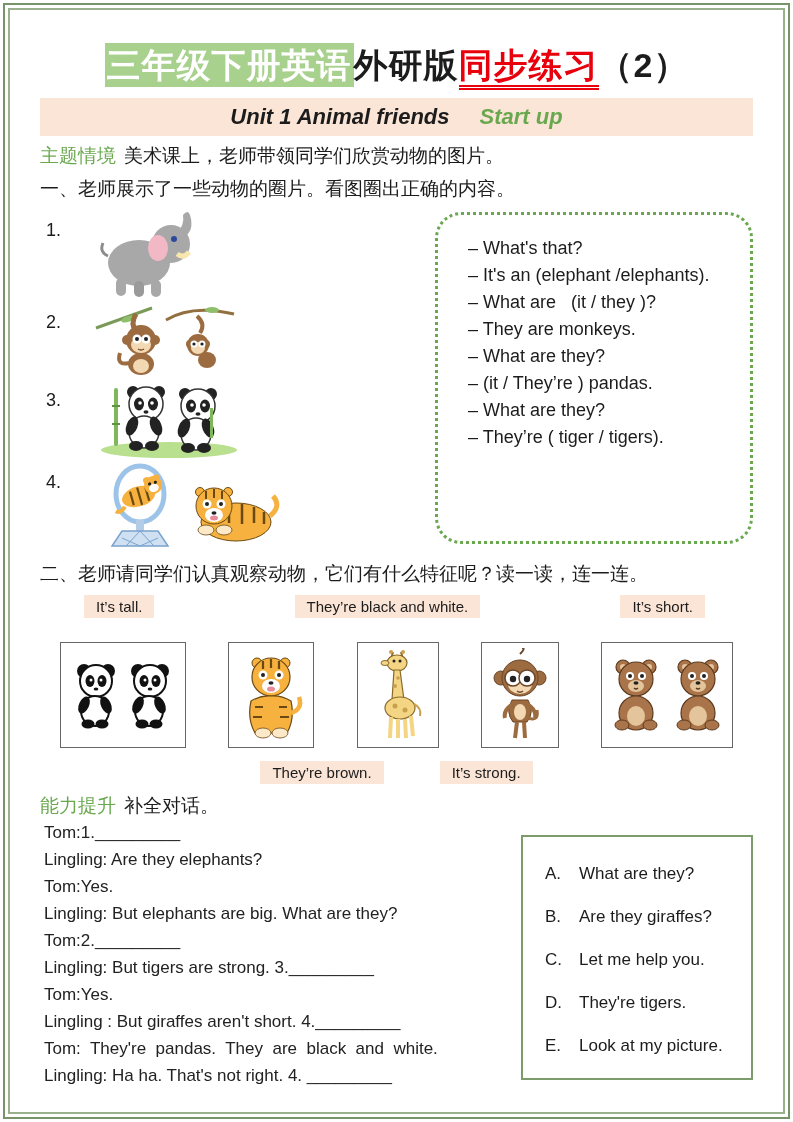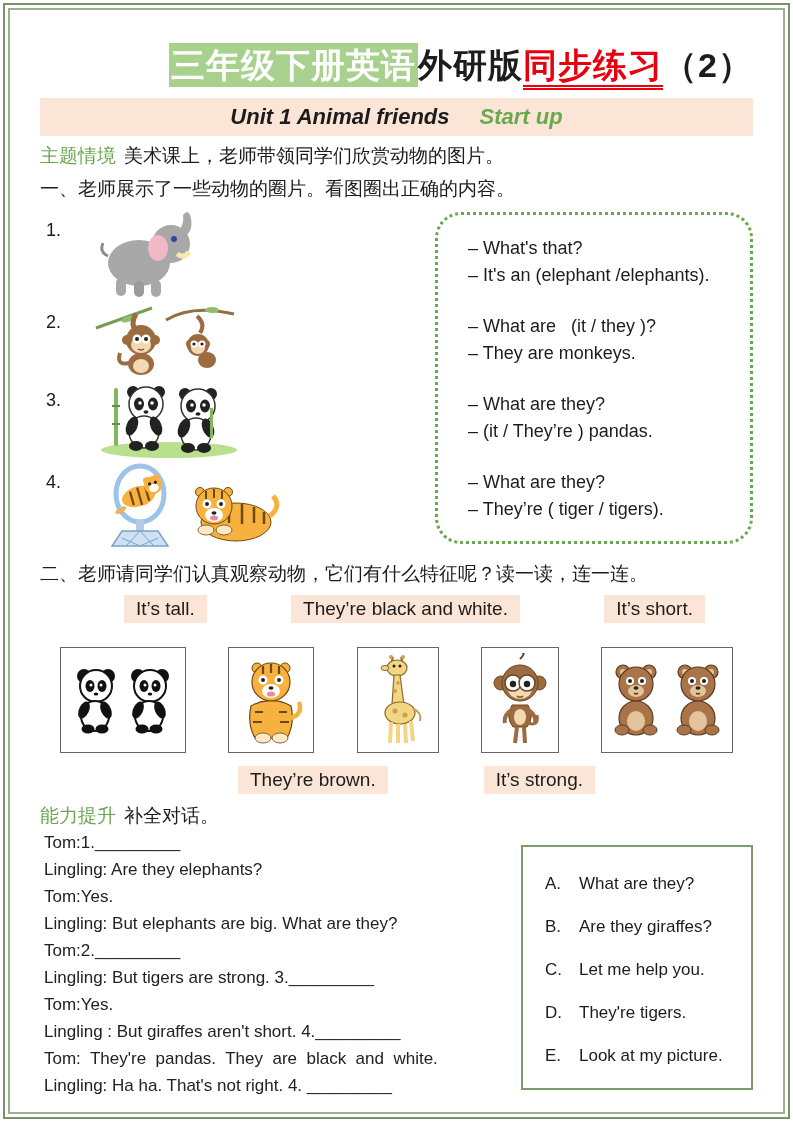--- a/index.html
+++ b/index.html
@@ -3,21 +3,21 @@
 <meta charset="utf-8">
 <style>
   html,body{margin:0;padding:0;background:#fff;}
   .sheet{position:relative;width:793px;height:1122px;background:#fff;overflow:hidden;
          font-family:"Liberation Sans",sans-serif;color:#1c1c1c;}
   .frame-a{position:absolute;inset:3px;border:2px solid #77936a;pointer-events:none;}
   .frame-b{position:absolute;inset:8px;border:2px solid #9ab28c;pointer-events:none;}
   .content{position:absolute;inset:12px;padding:28px 28px 0 28px;box-sizing:border-box;}
 
   
-  .title{ text-align:right;font-size:34px;font-weight:bold;line-height:46px;margin-top:2px;
+  .title{ text-align:center;font-size:34px;font-weight:bold;line-height:46px;margin-top:2px;
           font-family:"Liberation Sans",sans-serif;letter-spacing:1px;}
   .title .hl{background:#a9d18e;color:#ffffff;padding:3px 2px;}
   .title .red{color:#e8000d;border-bottom:5px double #e8000d;padding-bottom:1px;}
 
   
   .unit-band{margin-top:10px;background:#fbe5d6;height:38px;line-height:38px;text-align:center;
              font-size:22px;font-weight:bold;font-style:italic;}
   .unit-band .tag{color:#6aa84f;margin-left:30px;}
 
   
@@ -29,27 +29,27 @@
   .ex1-left{flex:1;}
   .ex1-item{display:flex;}
   .ex1-item .num{width:36px;padding-top:12px;font-size:18px;padding-left:6px;}
   .ex1-item:nth-child(1){height:92px;}
   .ex1-item:nth-child(2){height:78px;}
   .ex1-item:nth-child(3){height:82px;}
   .ex1-item:nth-child(4){height:88px;}
   .illus{margin-left:12px;}
 
   .dialog-box{width:318px;box-sizing:border-box;border:3px dotted #6aa84f;border-radius:26px;
-              padding:20px 8px 14px 30px;display:flex;flex-direction:column;gap:24px;margin-top:4px;
+              padding:20px 8px 14px 30px;display:flex;flex-direction:column;margin-top:4px;
               height:332px;}
   .qa-line{font-size:18px;line-height:27px;white-space:pre-wrap;}
 
   
   .chips-row1{display:flex;justify-content:space-between;padding:0 48px 0 44px;margin-top:8px;}
-  .chip{background:#fbe5d6;padding:3px 12px;font-size:19px;white-space:pre-wrap;margin-left:40px;}
+  .chip{background:#fbe5d6;padding:3px 12px;font-size:15px;white-space:pre-wrap;}
   .cards-row{display:flex;justify-content:space-between;align-items:stretch;padding:0 20px;margin-top:24px;}
   .animal-card{border:1.5px solid #666;height:106px;display:flex;align-items:center;justify-content:center;
                background:#fff;box-sizing:border-box;}
   .card-1{width:126px;} .card-2{width:86px;} .card-3{width:82px;} .card-4{width:78px;} .card-5{width:132px;}
   .chips-row2{display:flex;justify-content:center;gap:56px;margin-top:13px;}
 
   
   .sec3{margin-top:8px;}
   .bottom{display:flex;}
   .dialogue-col{flex:1;padding-left:4px;}

